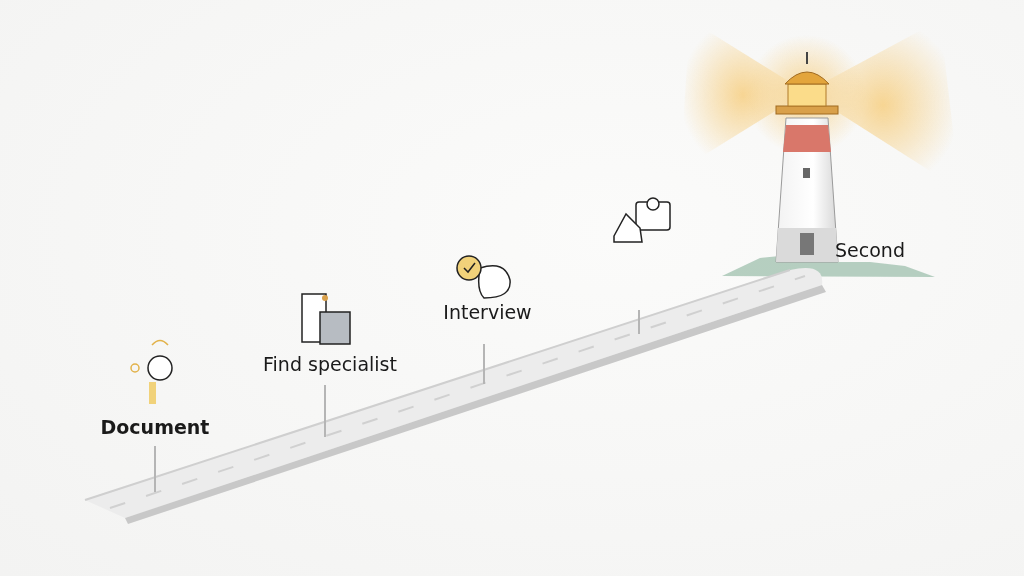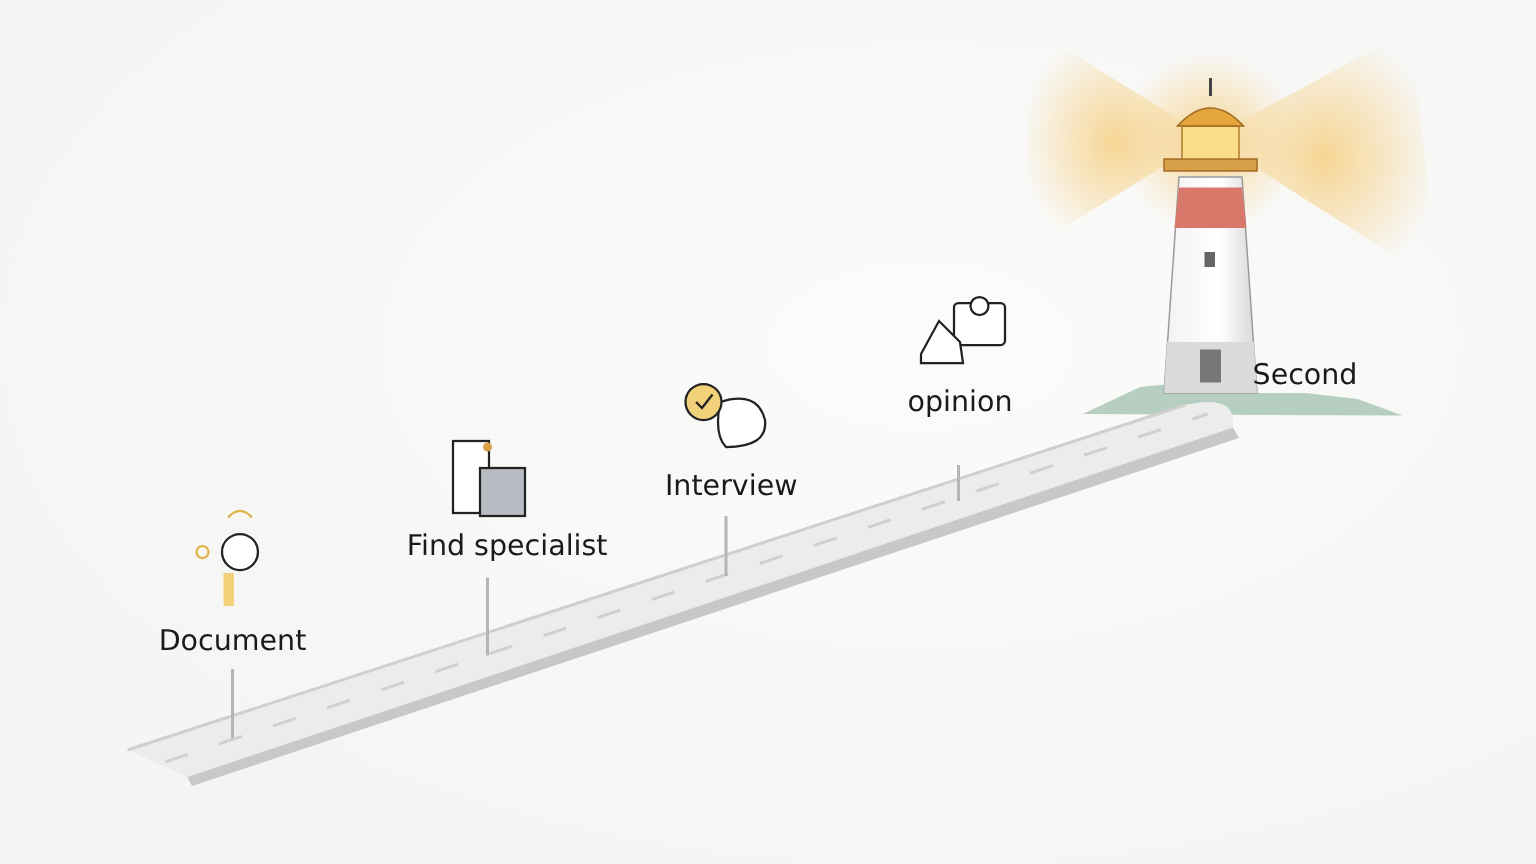--- a/index.html
+++ b/index.html
@@ -75,20 +75,19 @@
     <circle cx="469" cy="268" r="12" fill="#f1d27a"></circle>
     <path d="M464,268 L468,272 L475,263" fill="none"></path>
   </g>
   <g fill="#fff" stroke="#222" stroke-width="1.5">
     <rect x="636" y="202" width="34" height="28" rx="3"></rect>
     <circle cx="653" cy="204" r="6"></circle>
     <path d="M614,236 L626,214 L640,228 L642,242 L614,242 Z"></path>
   </g>
 </svg>
 
-  <div class="label" style="left:100px;top:415px;width:110px;">Document</div>
-  <div class="label" style="left:255px;top:352px;width:150px;text-align:right;">Find specialist</div>
-  <div class="label" style="left:430px;top:312px;width:115px;">Interview</div>
+  <div class="label" style="left:100px;top:415px;width:110px;font-weight:bold;">Document</div>
+  <div class="label" style="left:255px;top:352px;width:150px;">Find specialist</div>
+  <div class="label" style="left:430px;top:300px;width:115px;">Interview</div>
   <div class="label" style="left:590px;top:256px;width:100px;">
-    <div>opinion</div>
   </div>
   <div class="label" style="left:830px;top:238px;width:80px;">Second</div>
 </div>
 
 </body></html>

